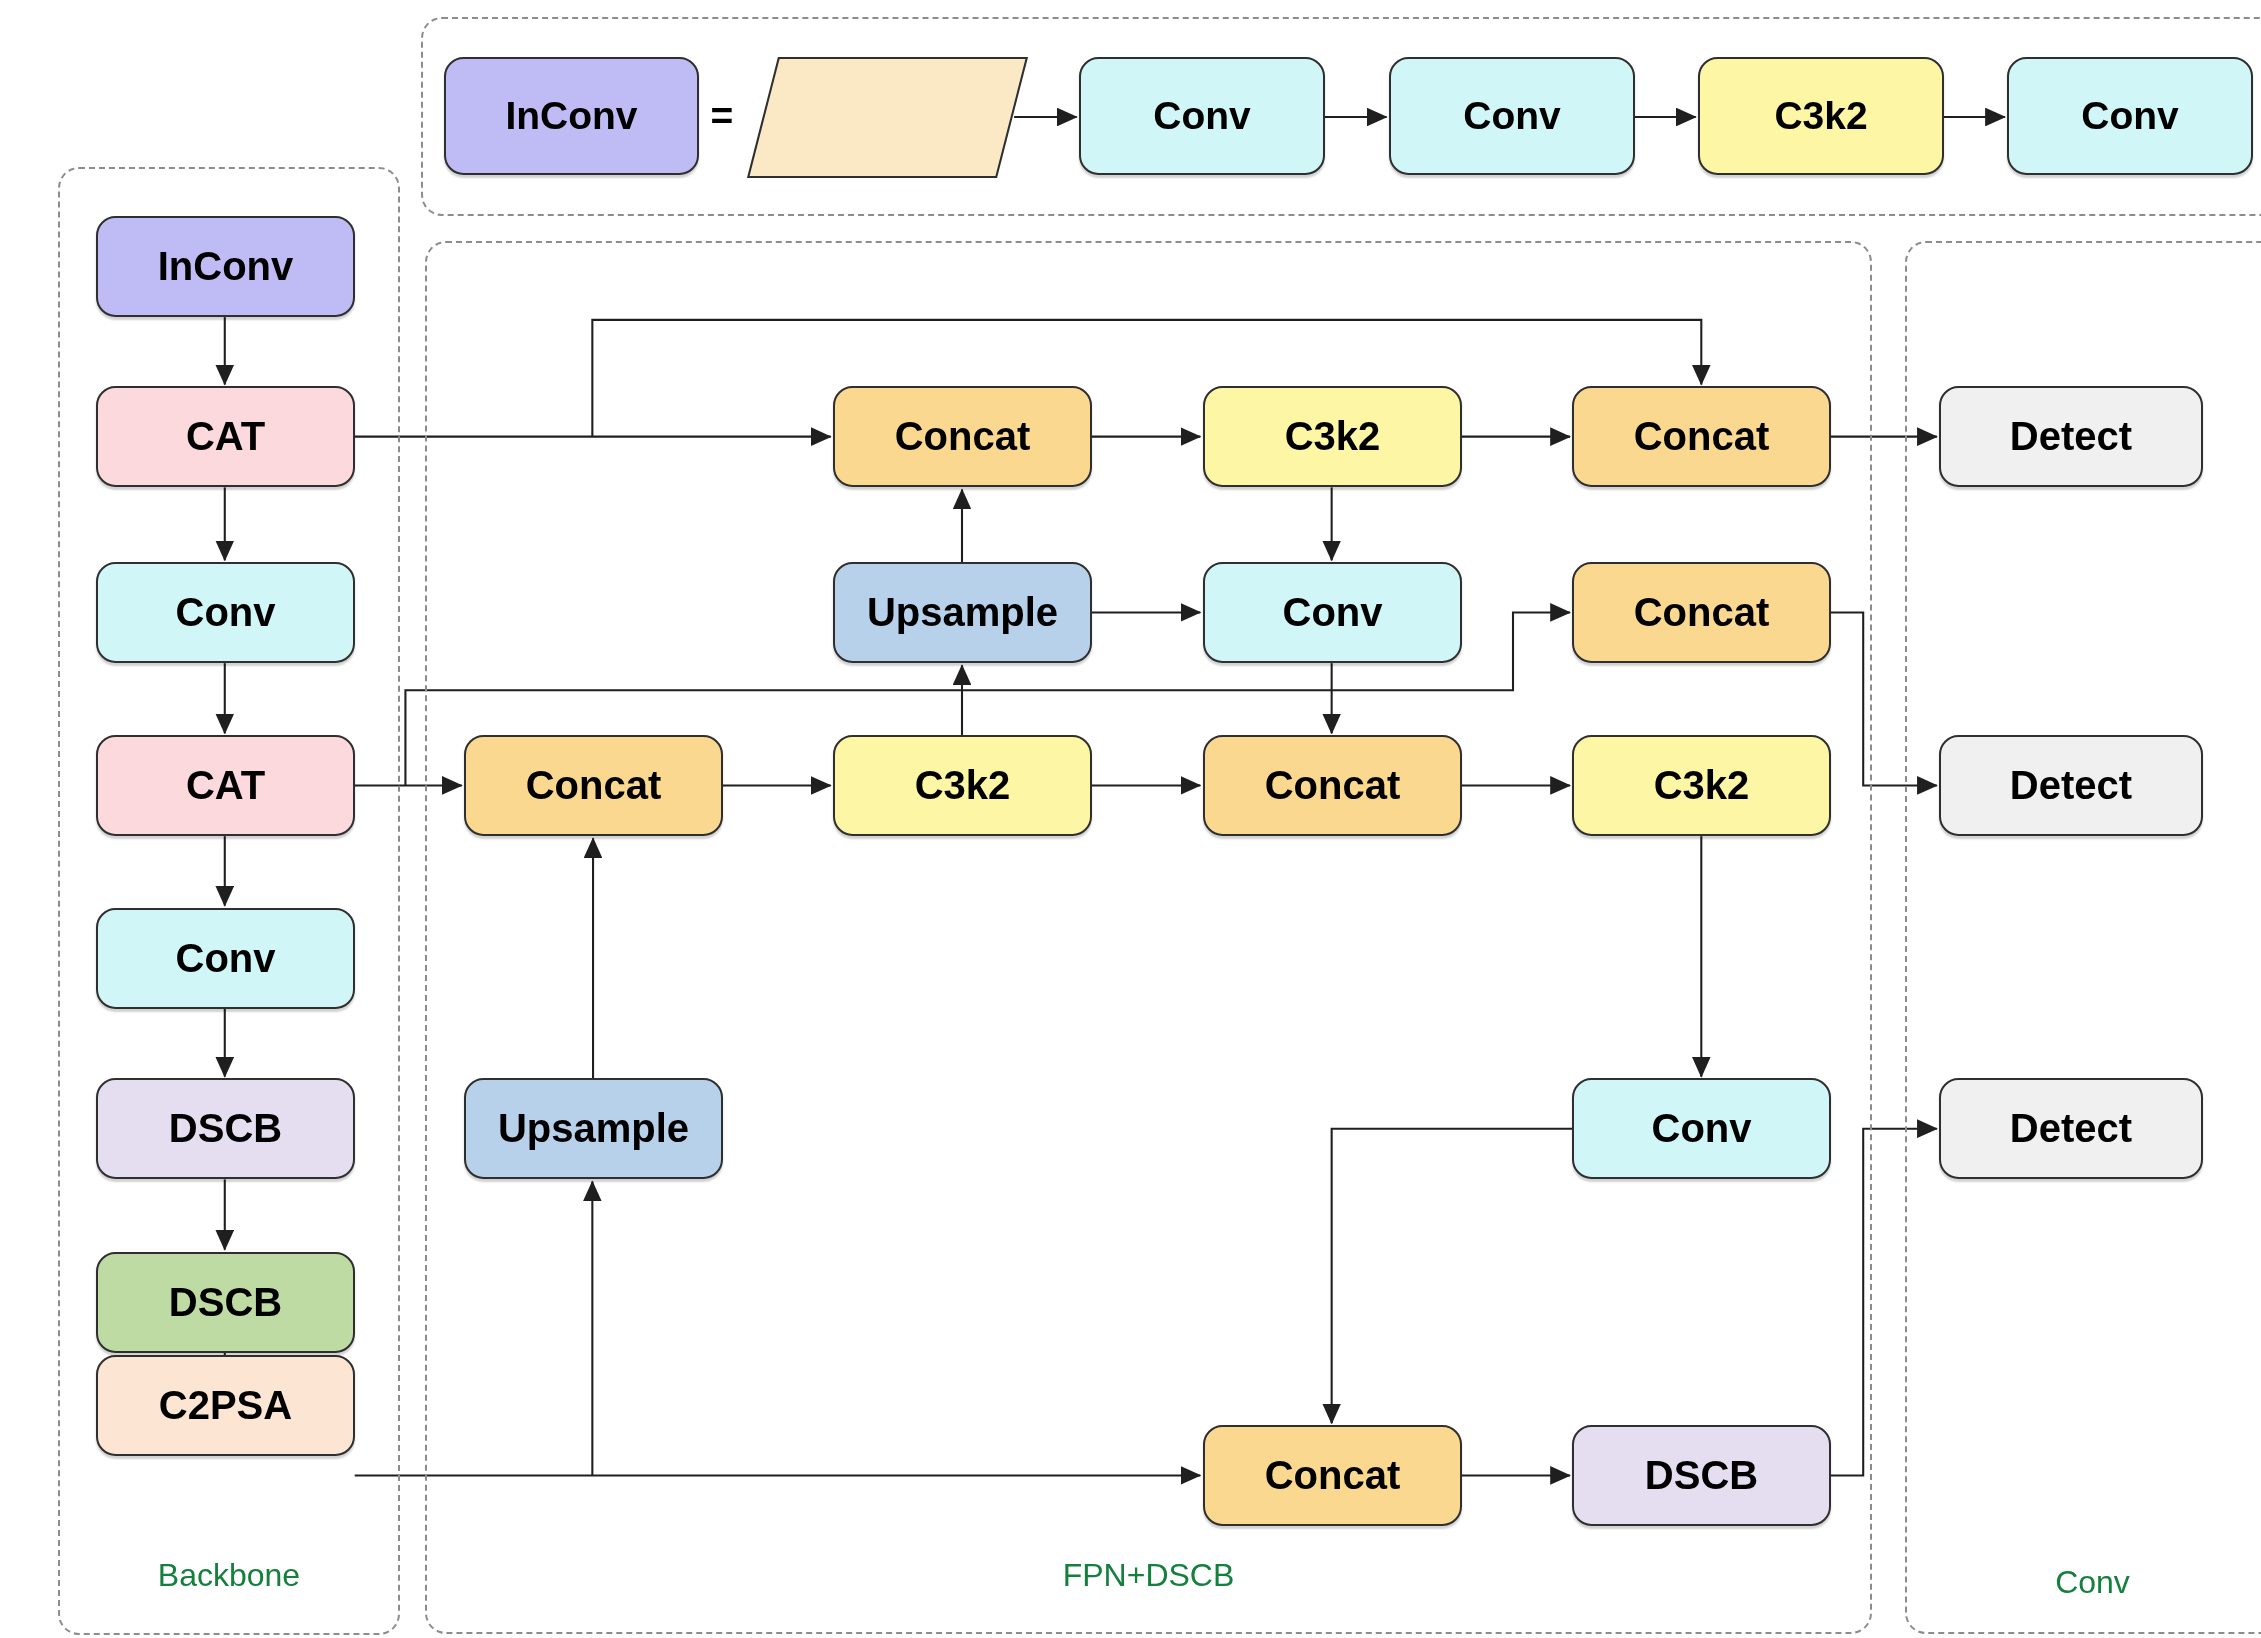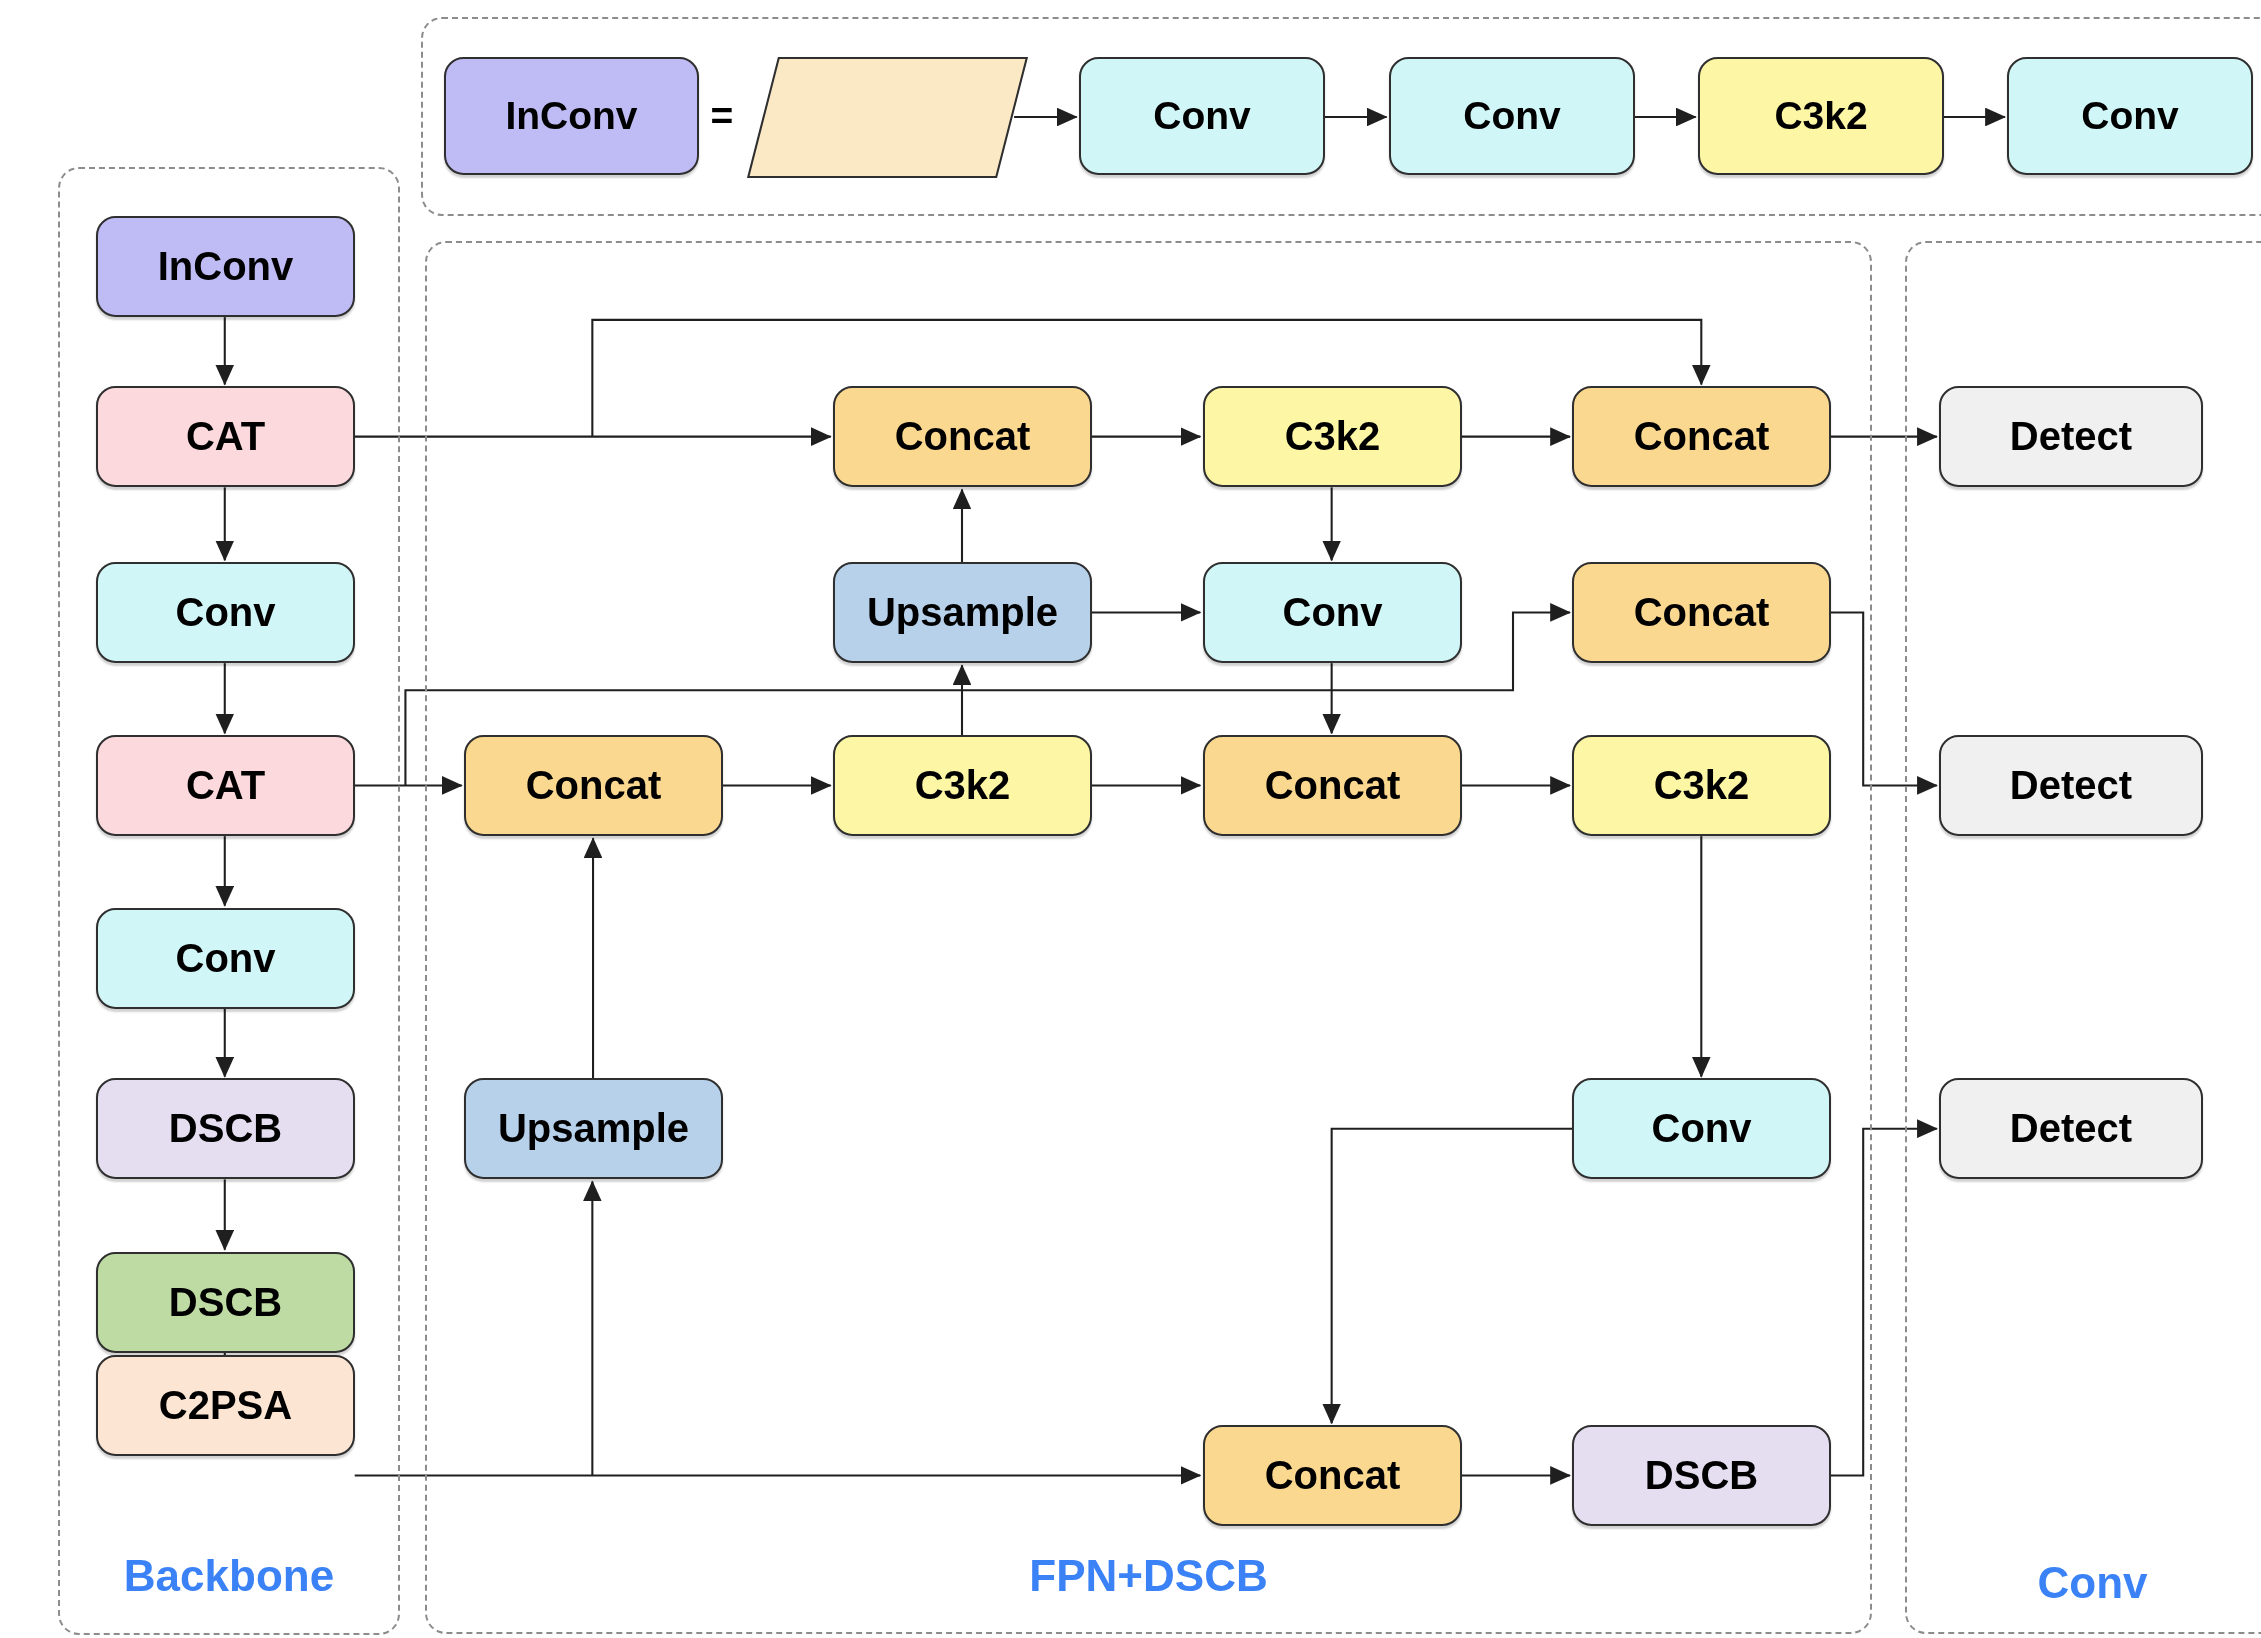--- a/index.html
+++ b/index.html
@@ -6,21 +6,21 @@
   #canvas{position:relative;width:2261px;height:1639px;background:#ffffff;
           font-family:"Liberation Sans",sans-serif;overflow:hidden;margin-left:33px;}
   #wires{position:absolute;left:0;top:0;width:2261px;height:1639px;}
   .wire{fill:none;stroke-width:3px;}
   .panel{position:absolute;border:2.1px dashed #8c8c8c;border-radius:21px;box-sizing:border-box;background:transparent;}
   .node{position:absolute;width:259px;height:101px;border:2.1px solid #2f2f2f;border-radius:19.5px;
         display:flex;align-items:center;justify-content:center;
         font-weight:bold;font-size:40px;color:#000;box-sizing:border-box;
         box-shadow:0 2.1px 2.1px rgba(0,0,0,0.18);}
   .legend-node{top:57px;height:118px;font-size:39px;}
-  .section-label{position:absolute;font-weight:bold;font-size:44px;color:#3b82f6;
+  .section-label{position:absolute;font-weight:normal;font-size:32px;color:#15803d;
                  text-align:center;line-height:63px;height:63px;}
   .equals{position:absolute;left:667px;top:57px;width:44px;height:118px;display:flex;
           align-items:center;justify-content:center;font-weight:bold;font-size:39px;color:#000;}
   .pgram{position:absolute;left:708px;top:51px;}
   .pgram-label{position:absolute;left:723px;top:57px;width:264px;height:118px;display:flex;
                align-items:center;justify-content:center;font-weight:bold;font-size:39px;color:#000;}
 </style>
 </head>
 <body>
 

